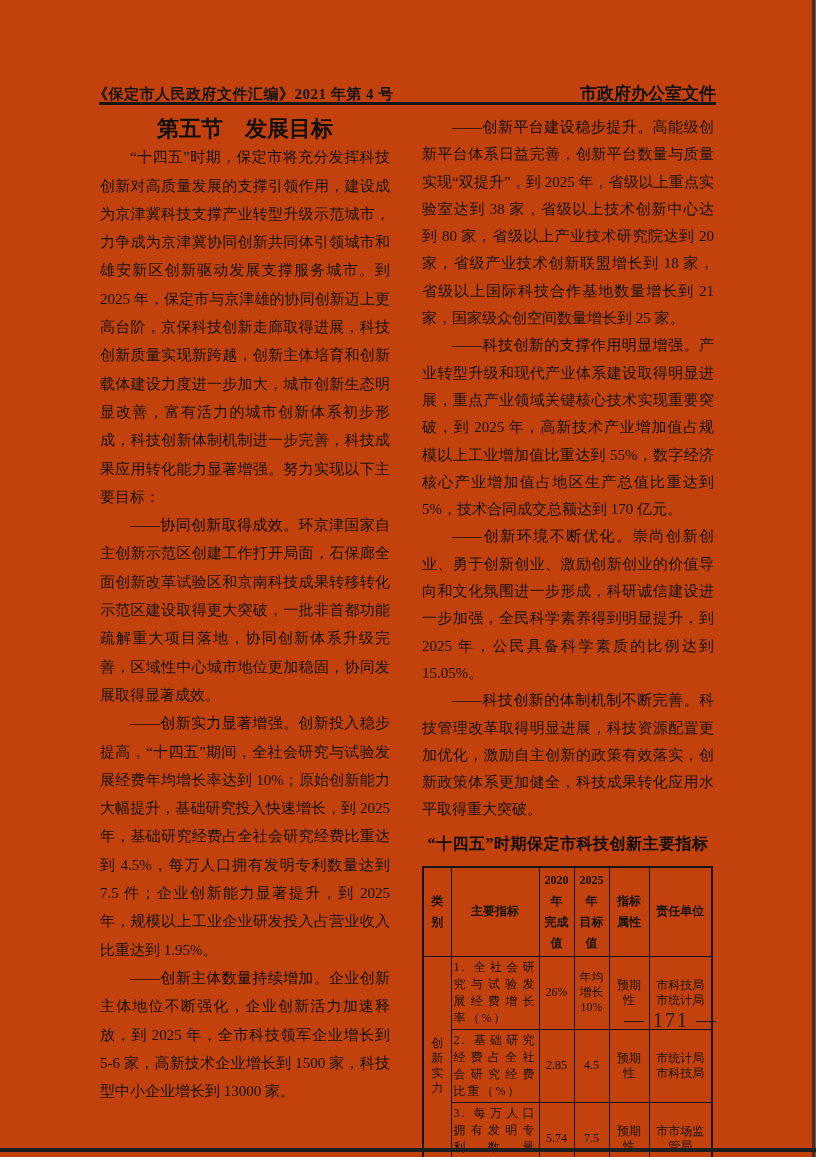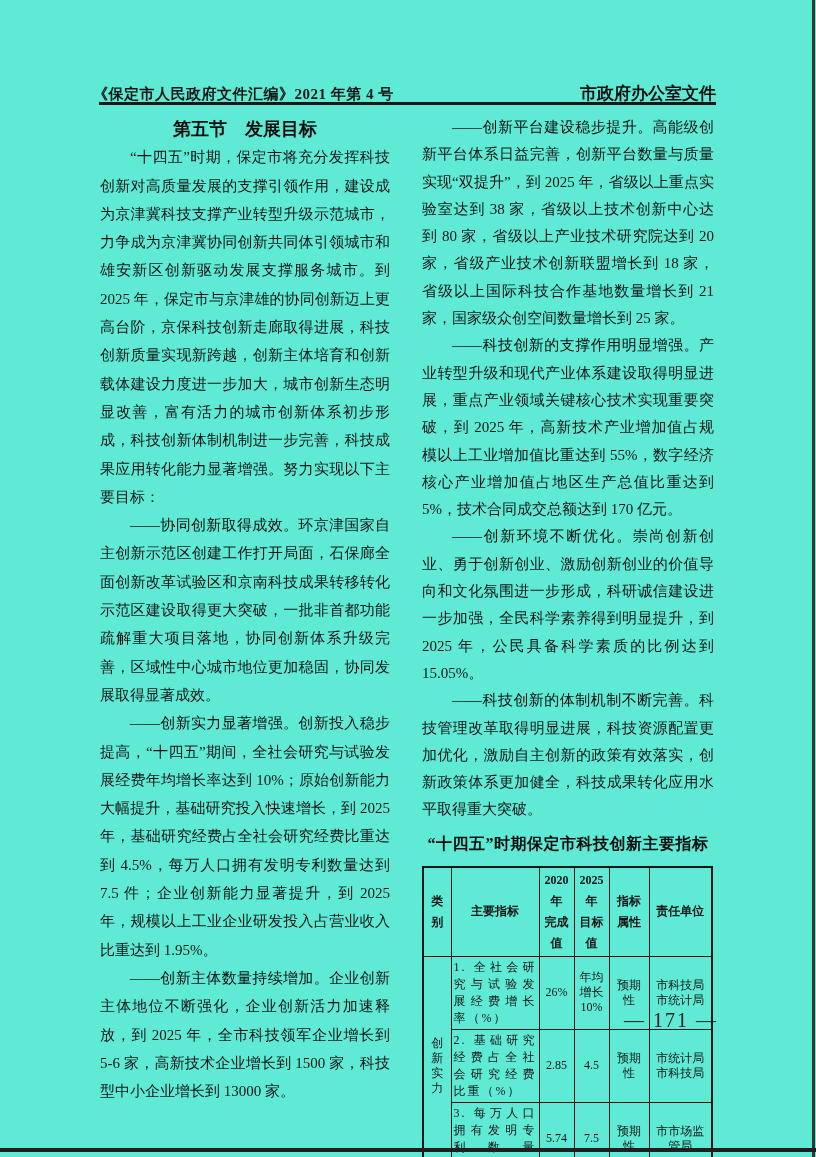--- a/index.html
+++ b/index.html
@@ -3,21 +3,21 @@
 <meta charset="utf-8">
 <style>
   * { margin: 0; padding: 0; box-sizing: border-box; }
   html, body { background: #ffffff; }
   body { font-family: "Liberation Serif", serif; }
 
   .page {
     position: relative;
     width: 816px;
     height: 1157px;
-    background: #5eead4;
+    background: #c2410c;
     color: #1a1a1a;
     overflow: hidden;
     padding-left: 22px;
   }
 
   
   .edge-right {
     position: absolute; top: 0; right: 1px; width: 3px; height: 100%;
     background: #353535;
   }
@@ -44,21 +44,21 @@
 
   
   .col {
     position: absolute; text-align: justify;
     font-size: 15px; color: #141414;
   }
   .col-left  { left: 100px; top: 115px; width: 290px; line-height: 28.3px; }
   .col-right { left: 422px; top: 114px; width: 292px; line-height: 27.3px; }
 
   .section-heading {
-    font-size: 18px; font-weight: 700; text-align: center;
+    font-size: 22px; font-weight: 700; text-align: center;
     line-height: 28.3px; color: #0e0e0e;
   }
   .para { text-indent: 2em; margin: 0; }
   .lead { font-weight: 400; color: #0d0d0d; }
 
   
   .table-title {
     margin-top: 9px; text-align: center; font-size: 16px; font-weight: 700;
     line-height: 22px; letter-spacing: 0.5px; color: #0d0d0d; text-indent: 0;
   }

